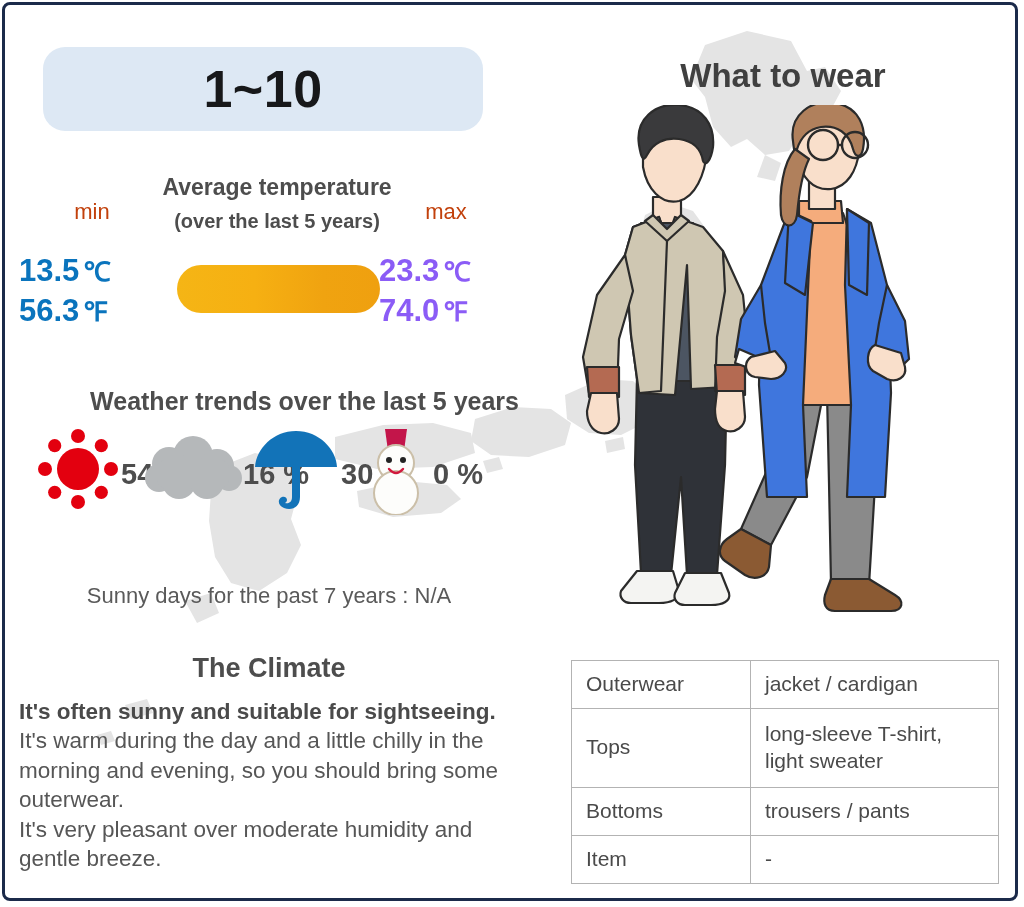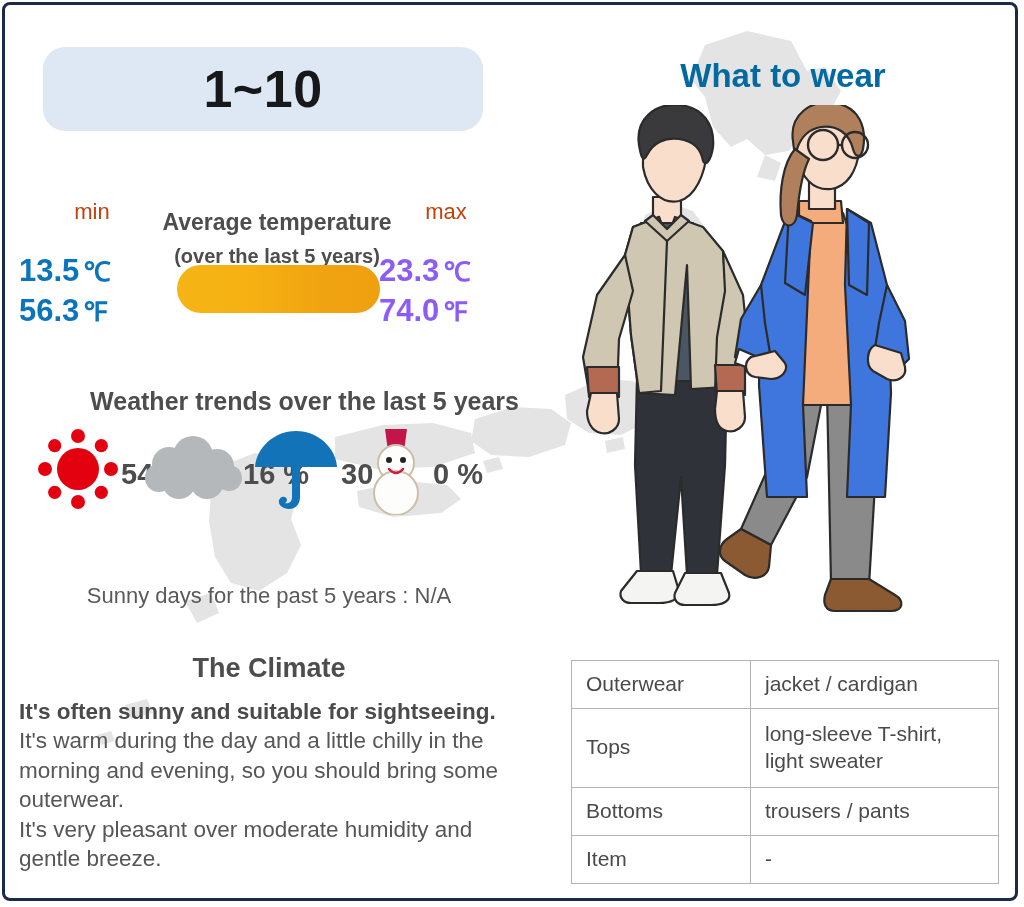--- a/index.html
+++ b/index.html
@@ -80,21 +80,20 @@
   .temp-heading {
     position: absolute;
     left: 120px;
     top: 0;
     width: 276px;
     text-align: center;
     color: #4d4d4d;
     font-size: 23px;
     font-weight: 700;
     line-height: 1.42;
-    margin-top: 35px;
   }
   .temp-heading .sub { font-size: 20px; font-weight: 700; text-align: right; }
 
   .minmax-label {
     position: absolute;
     top: 28px;
     font-size: 22px;
     color: #c2410c;
     font-weight: 500;
     text-align: center;
@@ -213,21 +212,21 @@
     z-index: 2;
   }
   .wear-title {
     position: absolute;
     left: 0;
     top: 52px;
     width: 476px;
     text-align: center;
     font-size: 33px;
     font-weight: 700;
-    color: #0369a1;
+    color: #404040;
   }
   .people {
     position: absolute;
     left: 30px;
     top: 100px;
     width: 440px;
     height: 540px;
   }
 
   
@@ -386,21 +385,21 @@
             <circle cx="37" cy="70" r="22" fill="#fdfdfb" stroke="#cbbfa8" stroke-width="2"></circle>
             <circle cx="30" cy="37" r="3" fill="#232323"></circle>
             <circle cx="44" cy="37" r="3" fill="#232323"></circle>
             <path d="M30 46 Q37 54 44 46" fill="none" stroke="#d11a3d" stroke-width="2.4" stroke-linecap="round"></path>
           </svg>
         </div>
         <div class="trend-pct">0 %</div>
       </div>
     </div>
 
-    <div class="sunny-days">Sunny days for the past 5 years : N/A</div>
+    <div class="sunny-days">Sunny days for the past 7 years : N/A</div>
 
     <div class="climate-title">The Climate</div>
     <div class="climate-body">
       <span class="lead">It's often sunny and suitable for sightseeing.</span>
       <span class="para">It's warm during the day and a little chilly in the morning and evening, so you should bring some outerwear.</span>
       <span class="para">It's very pleasant over moderate humidity and gentle breeze.</span>
     </div>
   </div>
 
   <div class="right-col">

